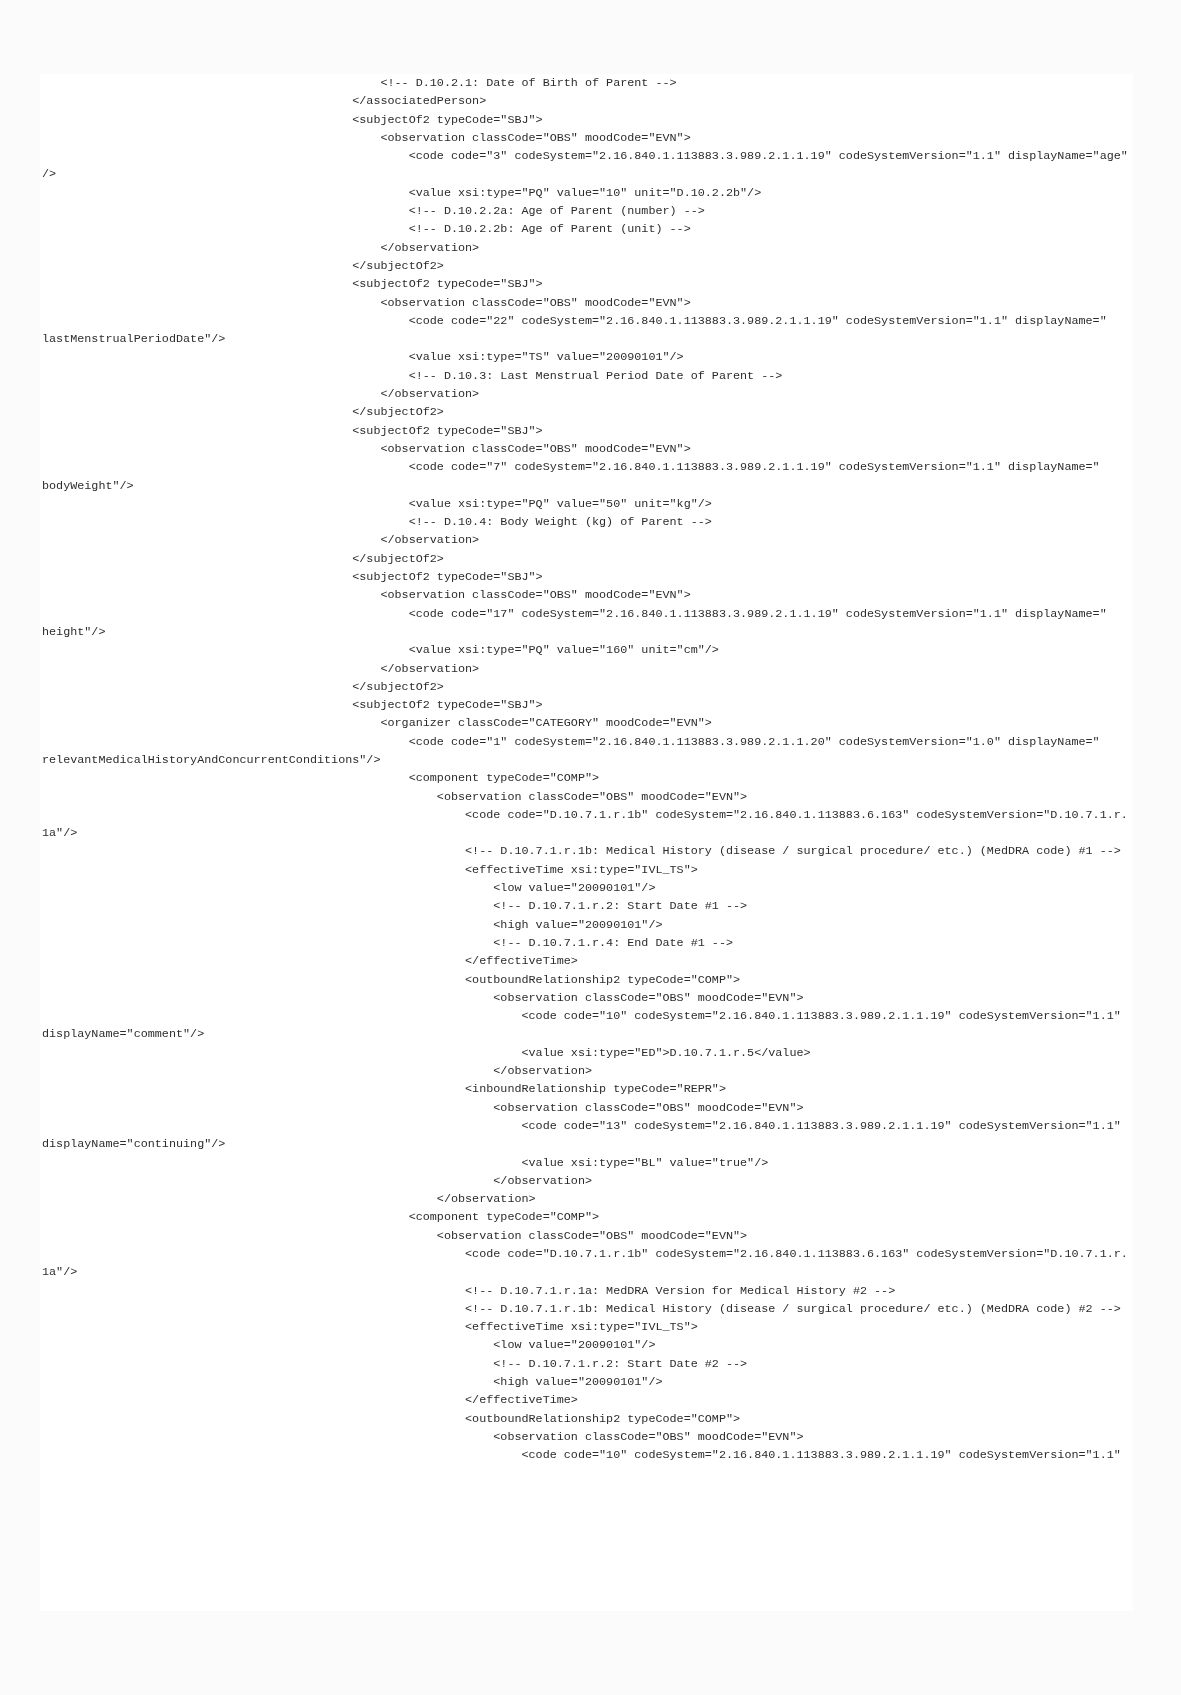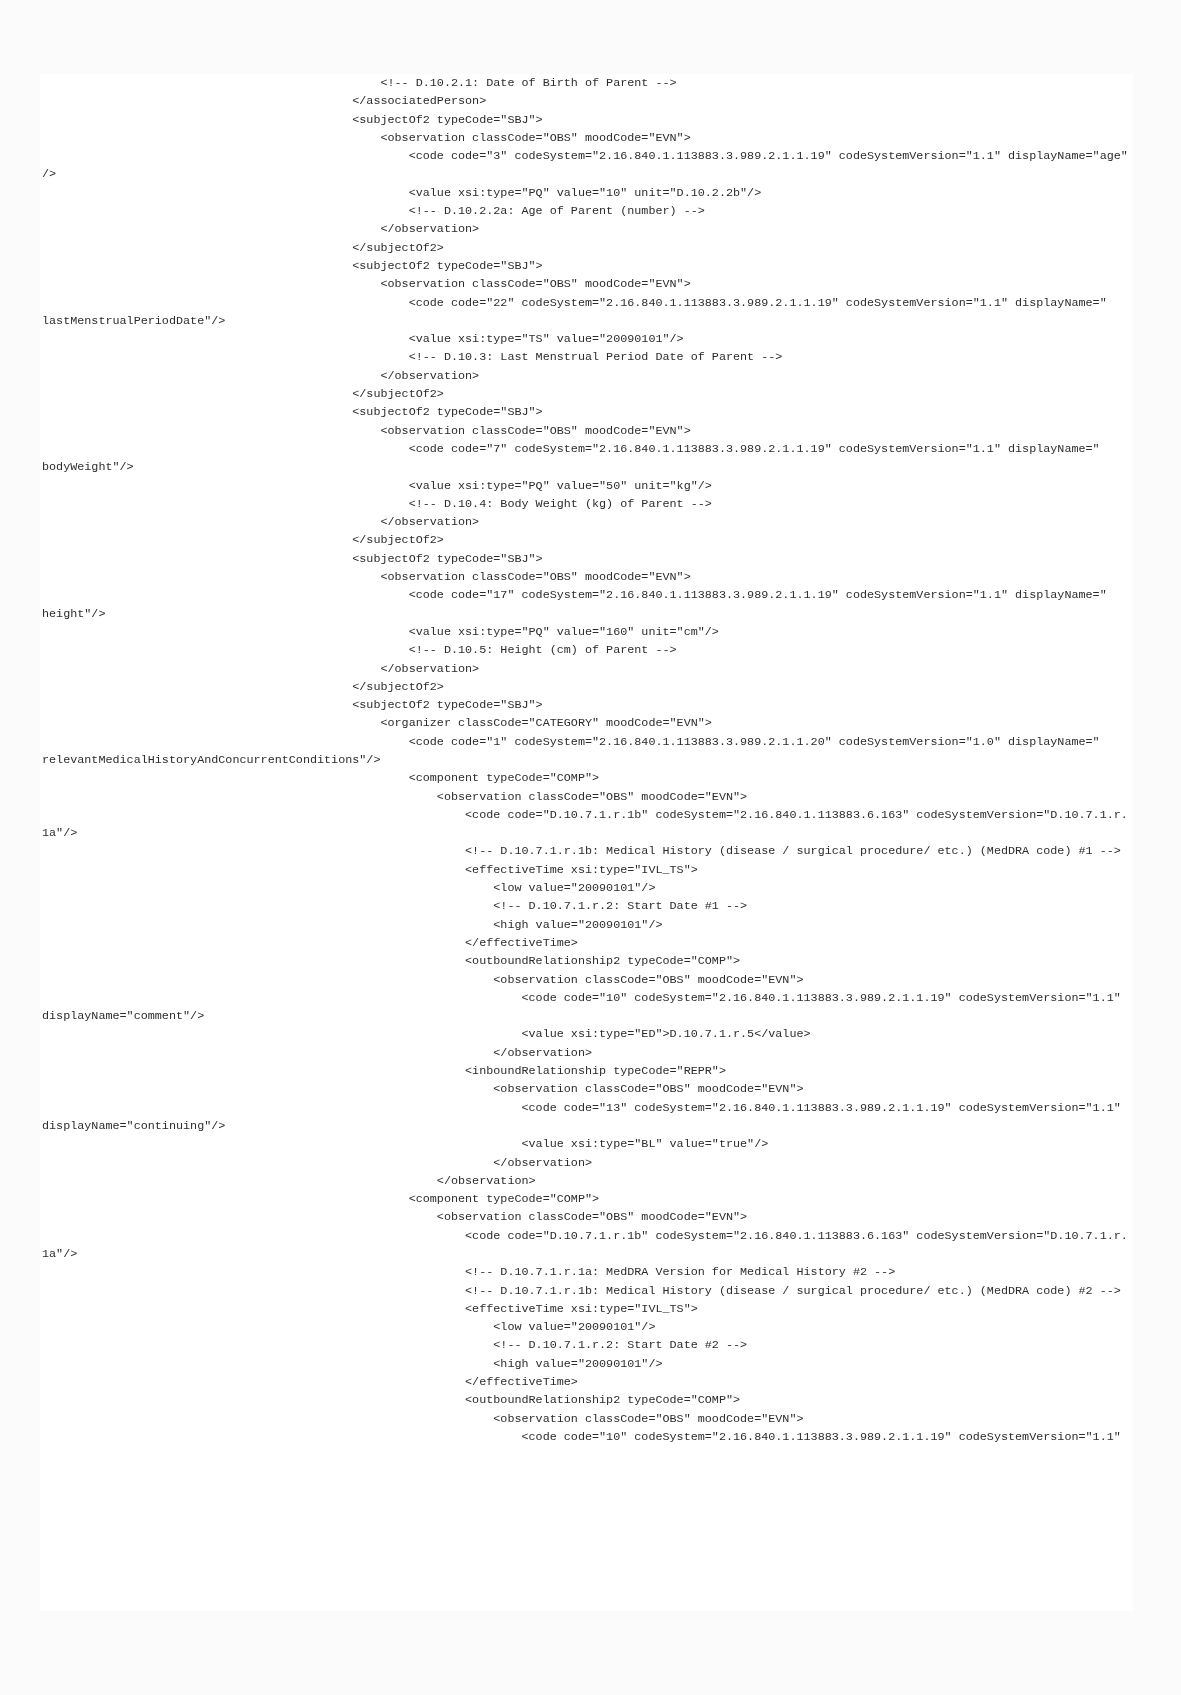--- a/index.html
+++ b/index.html
@@ -45,20 +45,21 @@
   <div class="page">
     <div class="xml-source">
         <div class="line">                                                &lt;!-- D.10.2.1: Date of Birth of Parent --&gt;</div>
         <div class="line">                                            &lt;/associatedPerson&gt;</div>
         <div class="line">                                            &lt;subjectOf2 typeCode="SBJ"&gt;</div>
         <div class="line">                                                &lt;observation classCode="OBS" moodCode="EVN"&gt;</div>
         <div class="line">                                                    &lt;code code="3" codeSystem="2.16.840.1.113883.3.989.2.1.1.19" codeSystemVersion="1.1" displayName="age"</div>
         <div class="line">/&gt;</div>
         <div class="line">                                                    &lt;value xsi:type="PQ" value="10" unit="D.10.2.2b"/&gt;</div>
         <div class="line">                                                    &lt;!-- D.10.2.2a: Age of Parent (number) --&gt;</div>
+        <div class="line">                                                    &lt;!-- D.10.2.2b: Age of Parent (unit) --&gt;</div>
         <div class="line">                                                &lt;/observation&gt;</div>
         <div class="line">                                            &lt;/subjectOf2&gt;</div>
         <div class="line">                                            &lt;subjectOf2 typeCode="SBJ"&gt;</div>
         <div class="line">                                                &lt;observation classCode="OBS" moodCode="EVN"&gt;</div>
         <div class="line">                                                    &lt;code code="22" codeSystem="2.16.840.1.113883.3.989.2.1.1.19" codeSystemVersion="1.1" displayName="</div>
         <div class="line">lastMenstrualPeriodDate"/&gt;</div>
         <div class="line">                                                    &lt;value xsi:type="TS" value="20090101"/&gt;</div>
         <div class="line">                                                    &lt;!-- D.10.3: Last Menstrual Period Date of Parent --&gt;</div>
         <div class="line">                                                &lt;/observation&gt;</div>
         <div class="line">                                            &lt;/subjectOf2&gt;</div>
@@ -68,36 +69,36 @@
         <div class="line">bodyWeight"/&gt;</div>
         <div class="line">                                                    &lt;value xsi:type="PQ" value="50" unit="kg"/&gt;</div>
         <div class="line">                                                    &lt;!-- D.10.4: Body Weight (kg) of Parent --&gt;</div>
         <div class="line">                                                &lt;/observation&gt;</div>
         <div class="line">                                            &lt;/subjectOf2&gt;</div>
         <div class="line">                                            &lt;subjectOf2 typeCode="SBJ"&gt;</div>
         <div class="line">                                                &lt;observation classCode="OBS" moodCode="EVN"&gt;</div>
         <div class="line">                                                    &lt;code code="17" codeSystem="2.16.840.1.113883.3.989.2.1.1.19" codeSystemVersion="1.1" displayName="</div>
         <div class="line">height"/&gt;</div>
         <div class="line">                                                    &lt;value xsi:type="PQ" value="160" unit="cm"/&gt;</div>
-        <div class="line">                                                    &lt;!-- D.10.5: Height (cm) of Parent --&gt;</div>
         <div class="line">                                                &lt;/observation&gt;</div>
         <div class="line">                                            &lt;/subjectOf2&gt;</div>
         <div class="line">                                            &lt;subjectOf2 typeCode="SBJ"&gt;</div>
         <div class="line">                                                &lt;organizer classCode="CATEGORY" moodCode="EVN"&gt;</div>
         <div class="line">                                                    &lt;code code="1" codeSystem="2.16.840.1.113883.3.989.2.1.1.20" codeSystemVersion="1.0" displayName="</div>
         <div class="line">relevantMedicalHistoryAndConcurrentConditions"/&gt;</div>
         <div class="line">                                                    &lt;component typeCode="COMP"&gt;</div>
         <div class="line">                                                        &lt;observation classCode="OBS" moodCode="EVN"&gt;</div>
         <div class="line">                                                            &lt;code code="D.10.7.1.r.1b" codeSystem="2.16.840.1.113883.6.163" codeSystemVersion="D.10.7.1.r.</div>
         <div class="line">1a"/&gt;</div>
         <div class="line">                                                            &lt;!-- D.10.7.1.r.1b: Medical History (disease / surgical procedure/ etc.) (MedDRA code) #1 --&gt;</div>
         <div class="line">                                                            &lt;effectiveTime xsi:type="IVL_TS"&gt;</div>
         <div class="line">                                                                &lt;low value="20090101"/&gt;</div>
         <div class="line">                                                                &lt;!-- D.10.7.1.r.2: Start Date #1 --&gt;</div>
         <div class="line">                                                                &lt;high value="20090101"/&gt;</div>
+        <div class="line">                                                                &lt;!-- D.10.7.1.r.4: End Date #1 --&gt;</div>
         <div class="line">                                                            &lt;/effectiveTime&gt;</div>
         <div class="line">                                                            &lt;outboundRelationship2 typeCode="COMP"&gt;</div>
         <div class="line">                                                                &lt;observation classCode="OBS" moodCode="EVN"&gt;</div>
         <div class="line">                                                                    &lt;code code="10" codeSystem="2.16.840.1.113883.3.989.2.1.1.19" codeSystemVersion="1.1"</div>
         <div class="line">displayName="comment"/&gt;</div>
         <div class="line">                                                                    &lt;value xsi:type="ED"&gt;D.10.7.1.r.5&lt;/value&gt;</div>
         <div class="line">                                                                &lt;/observation&gt;</div>
         <div class="line">                                                            &lt;inboundRelationship typeCode="REPR"&gt;</div>
         <div class="line">                                                                &lt;observation classCode="OBS" moodCode="EVN"&gt;</div>
         <div class="line">                                                                    &lt;code code="13" codeSystem="2.16.840.1.113883.3.989.2.1.1.19" codeSystemVersion="1.1"</div>

